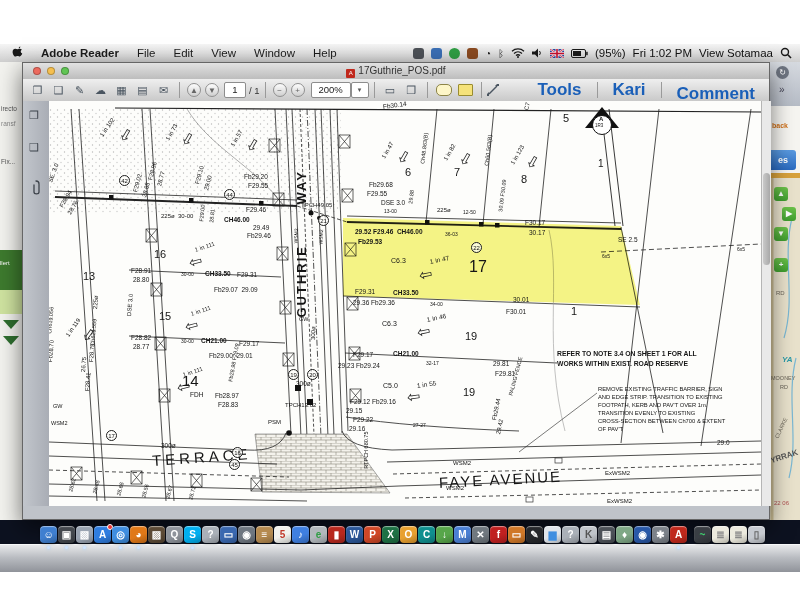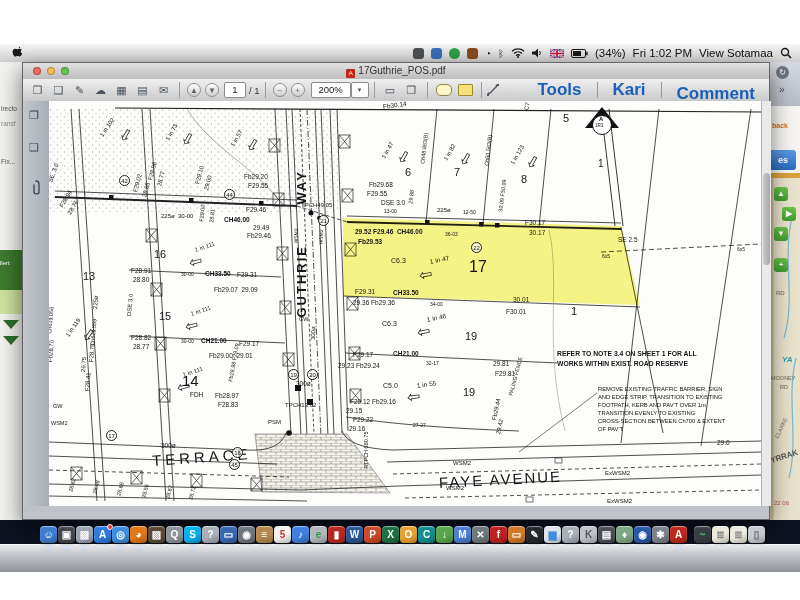--- a/index.html
+++ b/index.html
@@ -105,20 +105,28 @@
   <div id="screen">
 
     <div id="menubar">
       <span class="mi" style="margin-left:12px;">
         <svg width="11" height="13" viewBox="0 0 11 13">
           <path d="M8.3,0.6c0.1,0.8-0.6,1.9-1.5,1.9C6.6,1.6,7.4,0.7,8.3,0.6z M5.5,3.2c0.7,0,1.4-0.5,2.3-0.5
           c0.8,0,1.6,0.4,2.1,1.1C8.2,4.6,8.4,6.9,10.2,7.6c-0.3,1-1.3,2.9-2.4,2.9C7,10.5,6.6,10,5.6,10s-1.5,0.5-2.2,0.5
           C2.1,10.5,0.6,8,0.6,5.9c0-2,1.3-3.1,2.6-3.1C4,2.8,4.8,3.2,5.5,3.2z" fill="#1a1a1a"></path>
         </svg>
       </span>
+      <span id="menu-items" style="display:flex;">
+          <span class="mi" style="font-weight: bold;">Adobe Reader</span>
+          <span class="mi">File</span>
+          <span class="mi">Edit</span>
+          <span class="mi">View</span>
+          <span class="mi">Window</span>
+          <span class="mi">Help</span>
+        </span>
       <span class="mspacer"></span>
       <span class="mstat">
         <span class="appdot" style="background:#4d5157;"></span>
         <span class="appdot" style="background:#3b6fb5;"></span>
         <span class="appdot" style="background:#2f9e44;border-radius:50%;"></span>
         <span class="appdot" style="background:#8a4a20;"></span>
         <span style="color:#222;font-size:10px;">◔</span>
         <span style="color:#222;font-size:10px;">ᛒ</span>
         <svg width="14" height="10" viewBox="0 0 14 10">
           <path d="M1,3.2 A9,9 0 0 1 13,3.2 M3,5.4 A6,6 0 0 1 11,5.4 M5,7.6 A3,3 0 0 1 9,7.6" stroke="#1a1a1a" stroke-width="1.3" fill="none"></path>
@@ -135,21 +143,21 @@
           <rect x="5.6" width="2.8" height="9" fill="#fff"></rect>
             <rect y="3.1" width="14" height="2.8" fill="#fff"></rect>
           <rect x="6.2" width="1.6" height="9" fill="#c8102e"></rect>
             <rect y="3.7" width="14" height="1.6" fill="#c8102e"></rect>
         </svg>
         <svg width="17" height="9" viewBox="0 0 17 9">
           <rect x="0.5" y="0.5" width="14" height="8" rx="1.5" fill="none" stroke="#1a1a1a"></rect>
           <rect x="2" y="2" width="8" height="5" fill="#1a1a1a"></rect>
           <rect x="15.2" y="2.8" width="1.5" height="3.4" fill="#1a1a1a"></rect>
         </svg>
-        <span class="mtime">(34%)</span>
+        <span class="mtime">(95%)</span>
         <span class="mtime">Fri 1:02 PM</span>
         <span class="mtime">View Sotamaa</span>
         <svg width="12" height="12" viewBox="0 0 12 12">
           <circle cx="5" cy="5" r="3.5" fill="none" stroke="#1a1a1a" stroke-width="1.4"></circle>
           <line x1="7.8" y1="7.8" x2="11" y2="11" stroke="#1a1a1a" stroke-width="1.6"></line>
         </svg>
       </span>
     </div>
 
     <div id="desktop">

